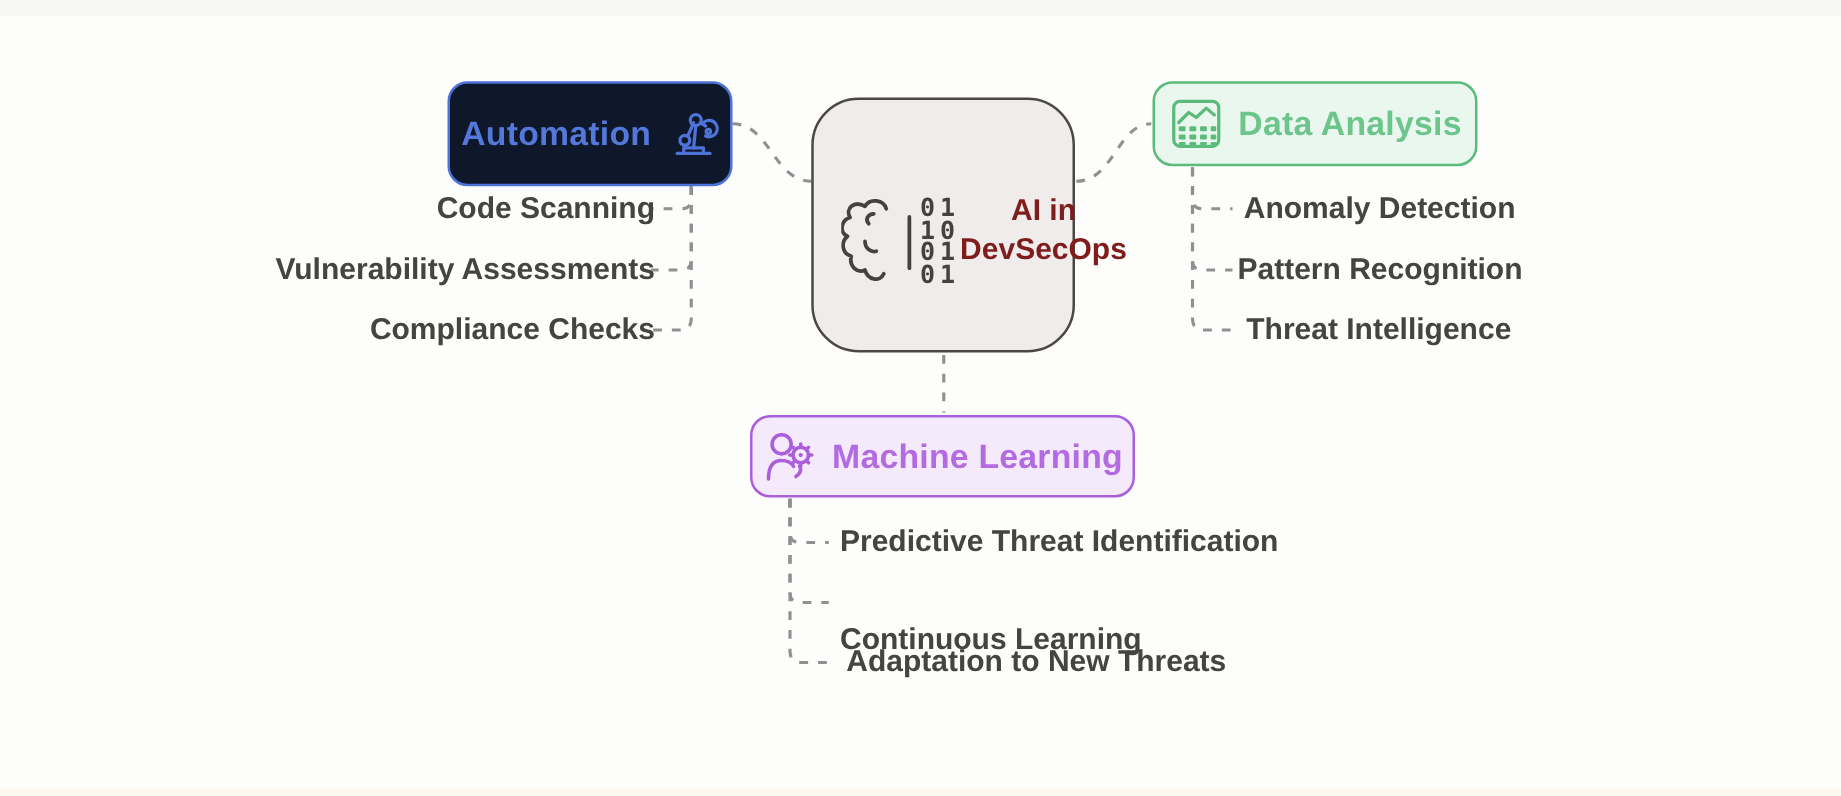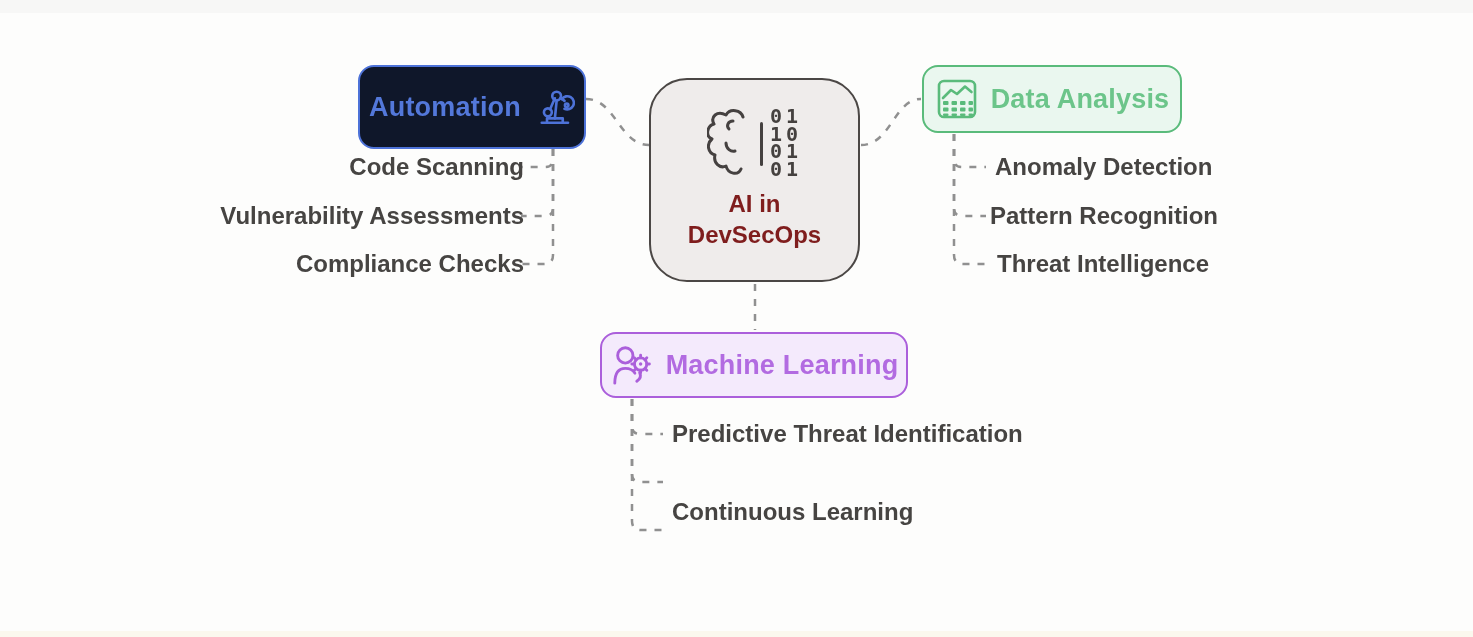--- a/index.html
+++ b/index.html
@@ -24,21 +24,21 @@
   .box-automation .branch-label{color:#5378da;}
   .box-data{left:922px;top:65px;width:260px;height:68px;background:#eaf7ef;border:2.5px solid #5abb7b;}
   .box-data .branch-label{color:#6cc58a;}
   .box-ml{left:600px;top:332px;width:308px;height:66px;background:#f4eafc;border:2.5px solid #ab5fdb;}
   .box-ml .branch-label{color:#b26be1;}
   .branch-icon{display:flex;align-items:center;justify-content:center;}
 
   .center-node{
     position:absolute;left:649px;top:78px;width:211px;height:204px;
     background:#efeceb;border:2.5px solid #4b4745;border-radius:38px;
-    box-sizing:border-box;display:flex;flex-direction:column;align-items:center;
+    box-sizing:border-box;display:flex;align-items:center;padding-left:22px;
   }
   .center-icon{display:flex;align-items:center;gap:7px;margin-top:26px;height:74px;}
   .brain-divider{width:3px;height:44px;background:#454140;border-radius:2px;margin-top:2px;}
   .binary-col{display:flex;flex-direction:column;}
   .binary-row{
     font-family:"DejaVu Sans Mono", monospace;font-weight:700;
     font-size:20px;line-height:17.5px;letter-spacing:4px;color:#45413f;
   }
   .center-title{margin-top:8px;text-align:center;font-size:24px;line-height:31px;font-weight:600;color:#7f1d1d;}
 
@@ -151,13 +151,14 @@
   <div class="item item-left" style="top:152px;">Code Scanning</div>
   <div class="item item-left" style="top:201px;">Vulnerability Assessments</div>
   <div class="item item-left" style="top:249px;">Compliance Checks</div>
 
   <div class="item" style="left:995px;top:152px;">Anomaly Detection</div>
   <div class="item" style="left:990px;top:201px;">Pattern Recognition</div>
   <div class="item" style="left:997px;top:249px;">Threat Intelligence</div>
 
   <div class="item" style="left:672px;top:419px;">Predictive Threat Identification</div>
   <div class="item" style="left:672px;top:467px;margin-top:30px;">Continuous Learning</div>
+  <div class="item" style="left:677px;top:515px;">Adaptation to New Threats</div>
 </div>
 
 </body></html>

